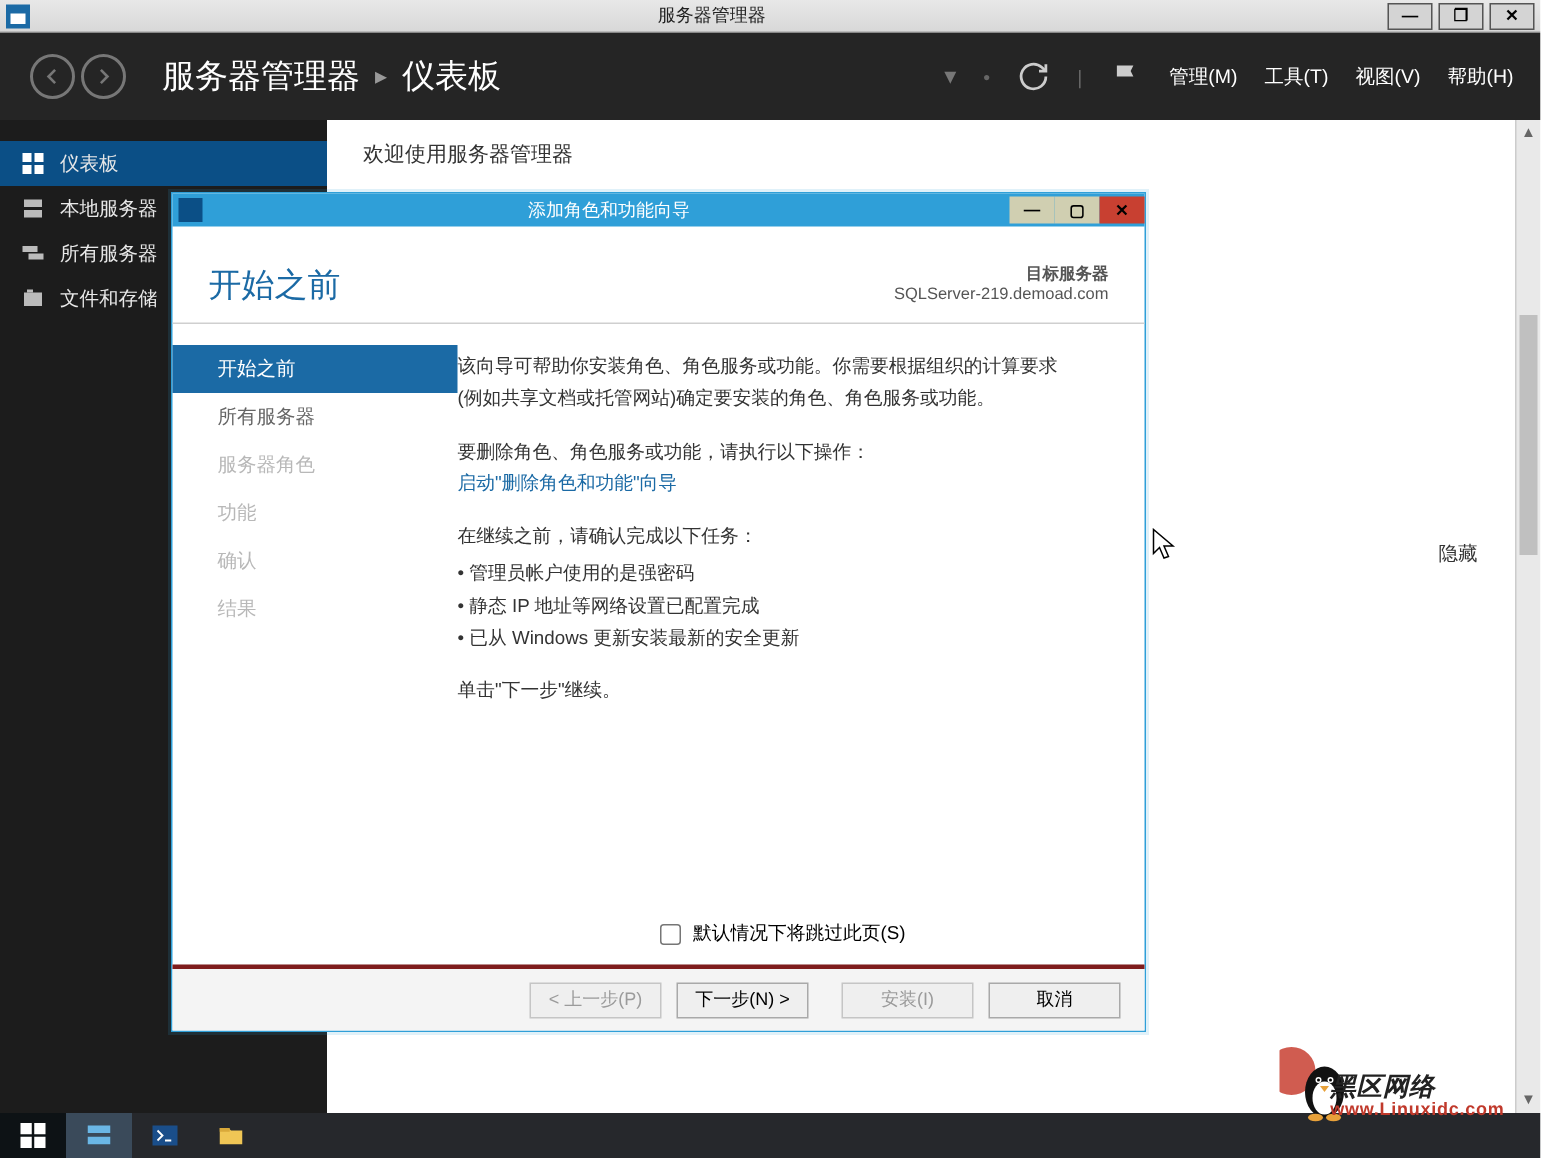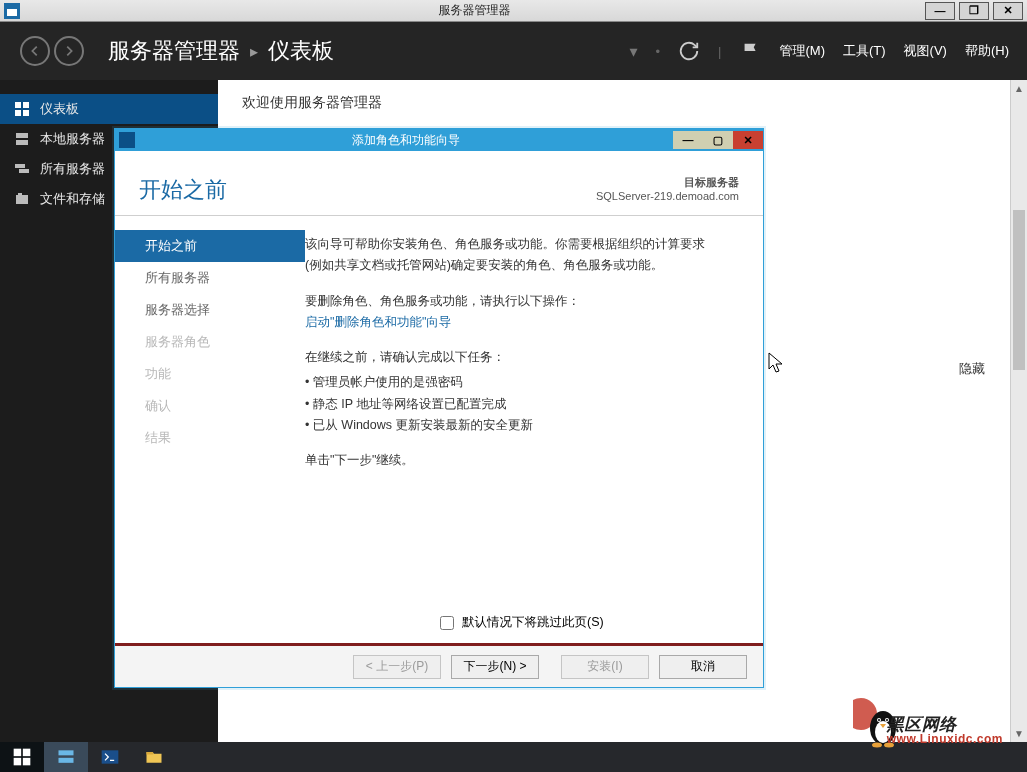--- a/index.html
+++ b/index.html
@@ -198,21 +198,20 @@
     <div class="wiz-h-title">开始之前</div>
     <div class="wiz-h-right">
       <div style="font-weight:bold;">目标服务器</div>
       <div>SQLServer-219.demoad.com</div>
     </div>
   </div>
   <div class="wiz-body">
     <div class="wiz-nav">
       <div class="wiz-nav-item sel">开始之前</div>
       <div class="wiz-nav-item">所有服务器</div>
-      <div class="wiz-nav-item">服务器选择</div>
       <div class="wiz-nav-item dis">服务器角色</div>
       <div class="wiz-nav-item dis">功能</div>
       <div class="wiz-nav-item dis">确认</div>
       <div class="wiz-nav-item dis">结果</div>
     </div>
     <div class="wiz-content">
       <p>该向导可帮助你安装角色、角色服务或功能。你需要根据组织的计算要求(例如共享文档或托管网站)确定要安装的角色、角色服务或功能。</p>
       <p style="margin-top:14px;">要删除角色、角色服务或功能，请执行以下操作：</p>
       <p class="link">启动"删除角色和功能"向导</p>
       <p style="margin-top:14px;">在继续之前，请确认完成以下任务：</p>

